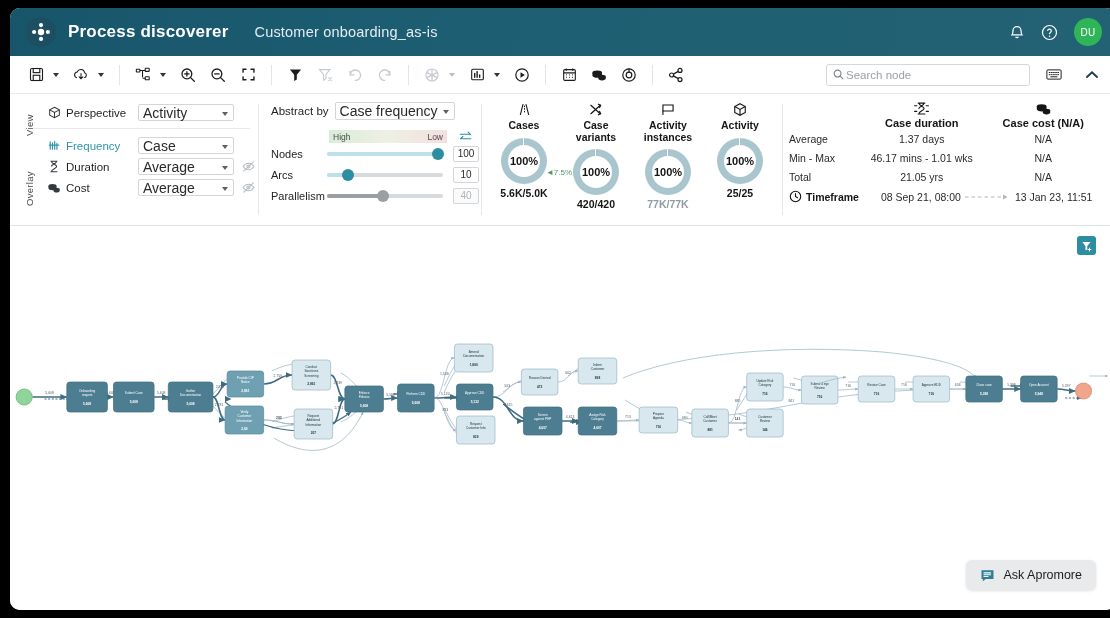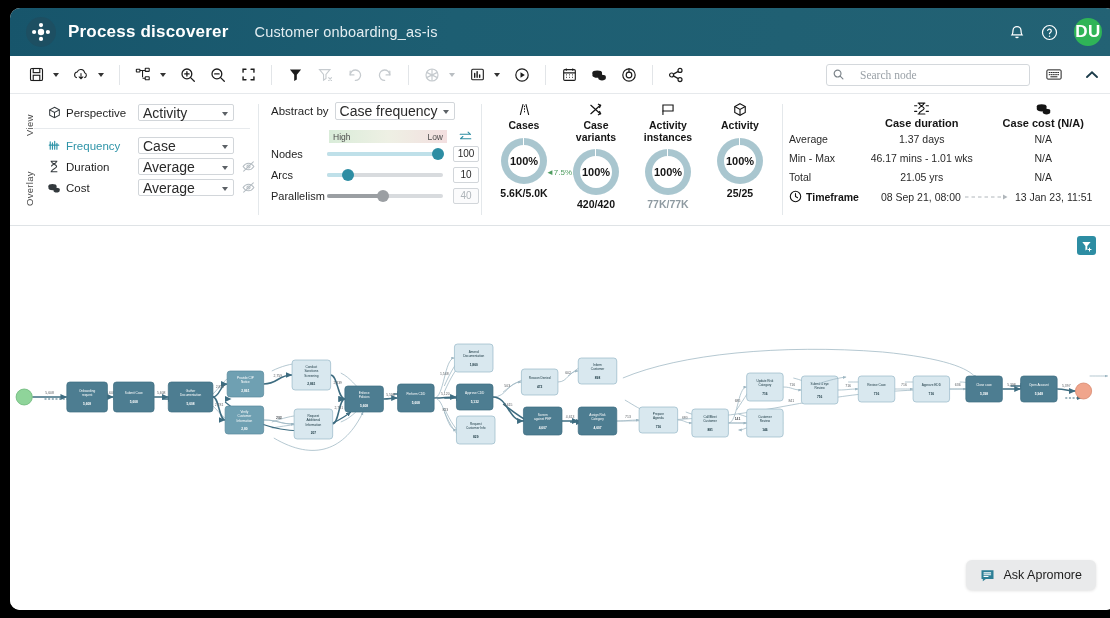--- a/index.html
+++ b/index.html
@@ -42,21 +42,21 @@
     color: #e3edf1; font-size: 14.5px; margin-left: 26px;
     letter-spacing: .2px;
   }
   .header-right {
     margin-left: auto; display: flex; align-items: center; gap: 16px;
   }
   .hdr-icon { color: #fff; display:flex; align-items:center; cursor: pointer; }
   .avatar {
     width: 28px; height: 28px; border-radius: 50%;
     background: #2fb457; color: #fff;
-    font-size: 17px; font-weight: bold;
+    font-size: 10px; font-weight: normal;
     display: flex; align-items: center; justify-content: center;
     letter-spacing: .4px; cursor: pointer;
   }
 
   
   .toolbar {
     height: 38px; background: #fff;
     border-bottom: 1px solid #e6e9ec;
     display: flex; align-items: center;
     padding: 0 10px 0 12px; gap: 2px;
@@ -75,23 +75,22 @@
     margin: 0 6px 0 1px; cursor: pointer;
   }
   .caret.dis { border-top-color: #b9bec2; }
   .tsep { width: 1px; height: 20px; background: #e2e5e8; margin: 0 7px; }
   .search-wrap {
     margin-left: auto; display: flex; align-items: center; gap: 10px;
   }
   .search-box {
     width: 204px; height: 22px;
     border: 1px solid #d4d8dc; border-radius: 3px;
-    display: flex; align-items: center; padding: 0 6px; gap: 14px;
+    display: flex; align-items: center; padding: 0 6px; gap: 0;
     background: #fff;
-    font-family: Liberation Serif, serif;
   }
   .search-box input {
     border: none; outline: none; font-size: 11.5px;
     color: #333; width: 100%; font-family: inherit;
     background: transparent;
   }
   .search-box input::placeholder { color: #9aa1a7; }
 
   
   .strip {

